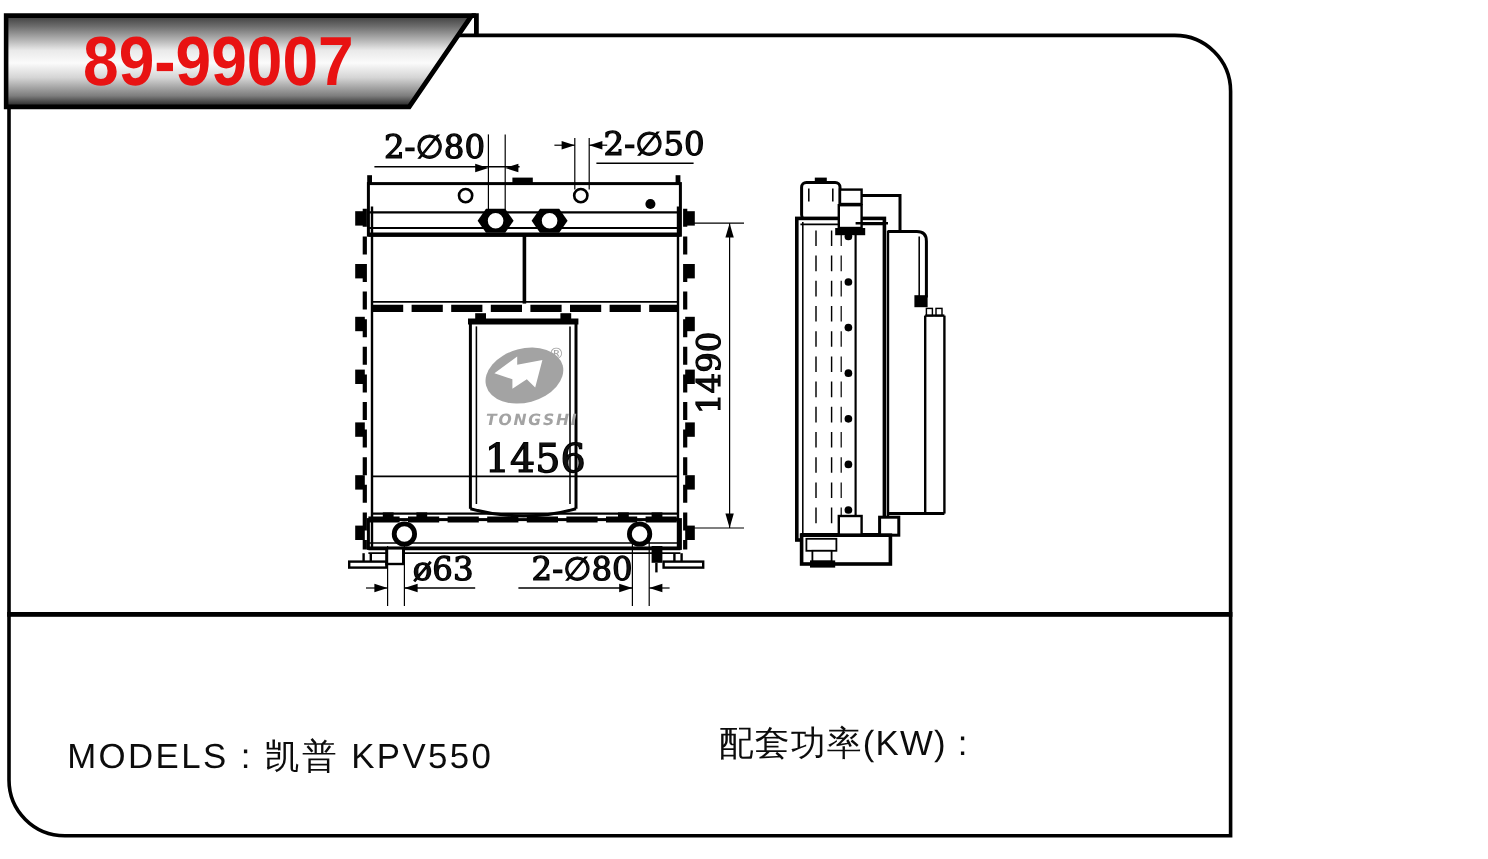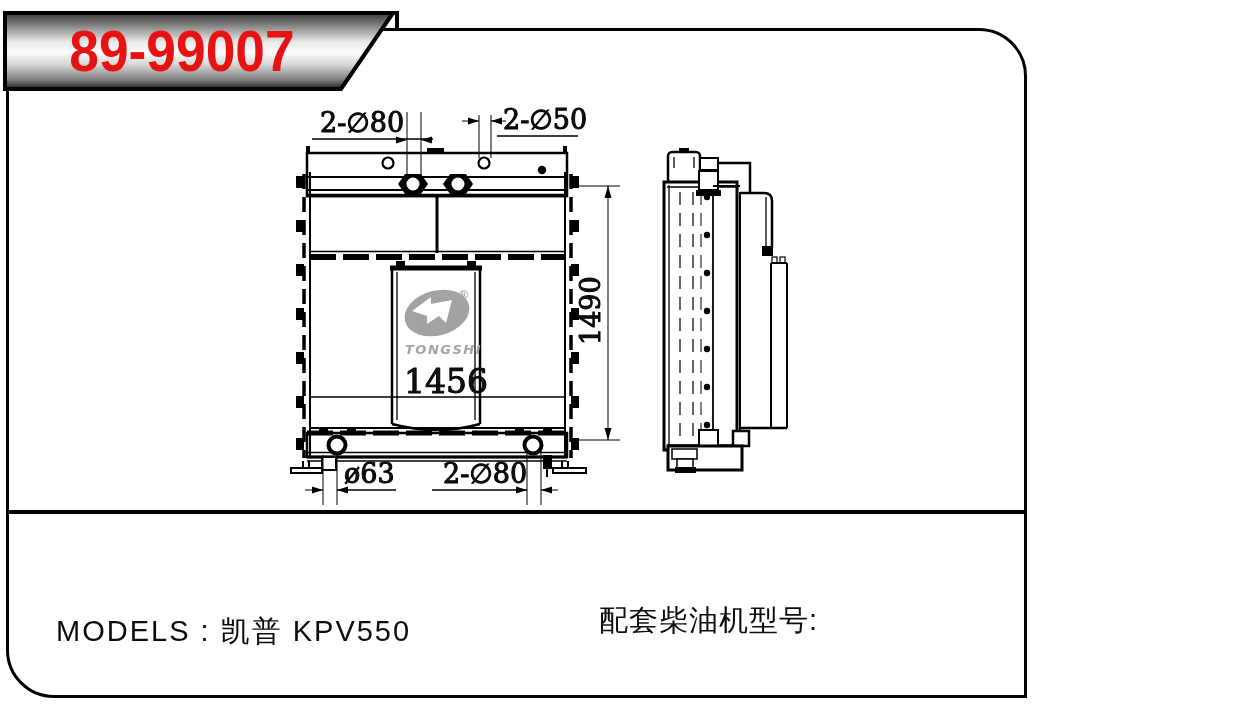--- a/index.html
+++ b/index.html
@@ -247,18 +247,17 @@
       <rect x="675" y="467" width="21" height="6" fill="#000" stroke="none"></rect>
     </g>
   </svg>
 
   <div class="specs-left">
     <div>MODELS : 凯普 KPV550</div>
     
     
   </div>
   <div class="specs-right">
-    <div>配套柴油机型号:</div>
     <div>配套功率(KW) :</div>
     
     
   </div>
 </div>
 
 </body></html>

